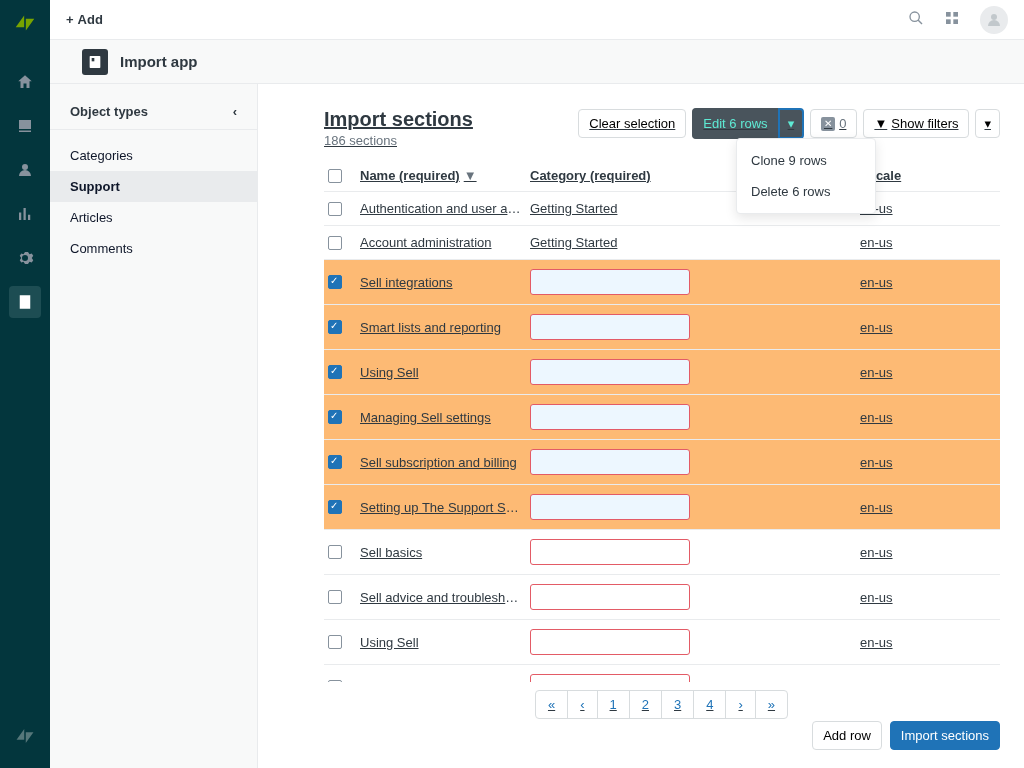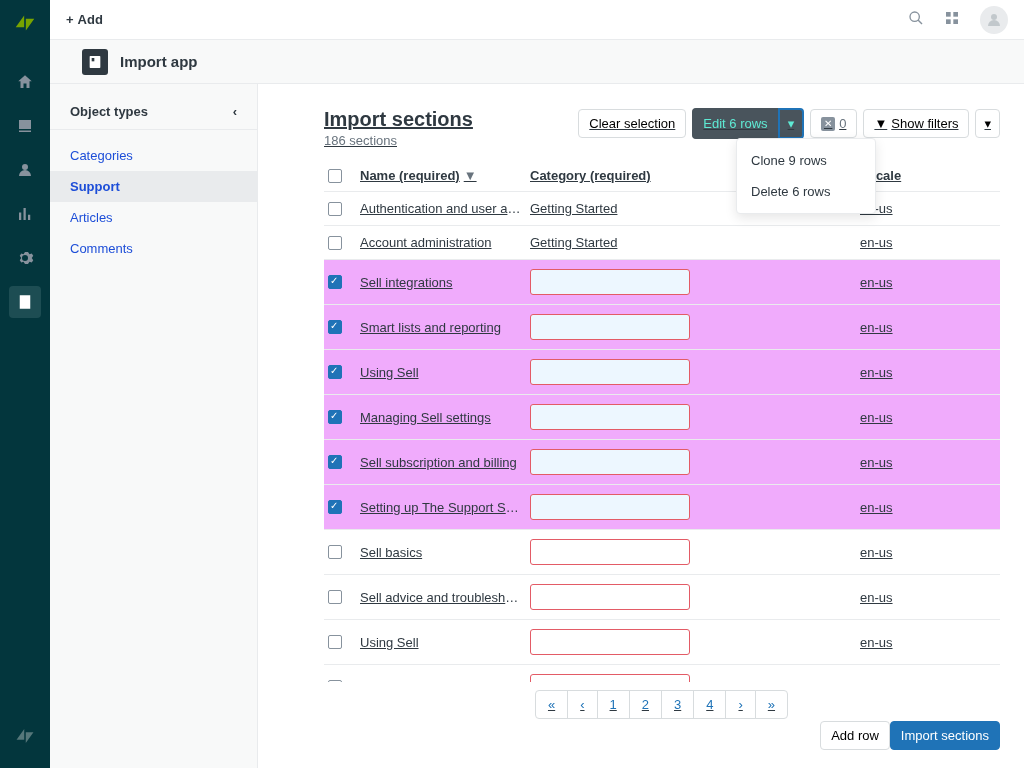--- a/index.html
+++ b/index.html
@@ -17,21 +17,21 @@
 .add-btn { display:flex; align-items:center; gap:4px; color:#2f3941; cursor:pointer; font-weight:600; }
 .topbar-right { margin-left:auto; display:flex; align-items:center; gap:20px; }
 .avatar { width:28px; height:28px; border-radius:50%; background:#e9ebed; display:flex; align-items:center; justify-content:center; }
 
 .appbar { position: absolute; left: 50px; top: 40px; right: 0; height: 44px; background: #f8f9f9; display:flex; align-items:center; padding: 0 32px; gap:12px; border-bottom: 1px solid #e9ebed; }
 .appbar-icon { width:26px; height:26px; background:#2f3941; border-radius:3px; display:flex; align-items:center; justify-content:center; }
 .appbar-title { font-weight:700; font-size:15px; }
 
 .sidebar { position:absolute; left:50px; top:84px; width:208px; bottom:0; background:#f8f9f9; border-right:1px solid #e9ebed; padding:20px 0; }
 .sidebar-header { display:flex; align-items:center; justify-content:space-between; padding:0 20px 10px; font-weight:700; border-bottom:1px solid #e9ebed; margin:0 0 10px; }
-.sidebar-item { padding:8px 20px; cursor:pointer; color:#1d4ed8; }
+.sidebar-item { padding:8px 20px; cursor:pointer; color:#0f172a; }
 .sidebar-item.active { background:#e9ebed; font-weight:700; }
 
 .main { position:absolute; left:300px; top:84px; right:0; bottom:0; padding:24px; overflow:hidden;text-decoration:underline; }
 .main-top { display:flex; align-items:flex-start; justify-content:space-between; margin-bottom:12px; }
 .main-title { font-size:20px; font-weight:700; }
 .main-sub { color:#68737d; font-size:13px; margin-top:2px; }
 .actions { display:flex; gap:6px; align-items:center; position:relative; }
 .btn { border:1px solid #d8dcde; background:#fff; padding:6px 10px; border-radius:4px; cursor:pointer; font-size:13px; display:flex; align-items:center; gap:4px; }
 .btn-dark { background:#49545c; color:#5eead4; border-color:#49545c; }
 .btn-primary { background:#1f73b7; color:#fff; border-color:#1f73b7; }
@@ -46,33 +46,33 @@
 
 .table { width:100%; }
 .thead { display:flex; padding:8px 0; border-bottom:1px solid #e9ebed; font-weight:700; align-items:center; }
 .col-chk { width:36px; display:flex; align-items:center; justify-content:flex-start; padding-left:4px; }
 .col-name { width:170px; overflow:hidden; white-space:nowrap; text-overflow:ellipsis; padding-right:8px; }
 .col-cat { width:170px; }
 .col-desc { width:160px; }
 .col-loc { flex:1; }
 .sort { color:#68737d; margin-left:4px; }
 .trow { display:flex; align-items:center; padding:9px 0; border-bottom:1px solid #e9ebed; font-size:13px; }
-.trow.selected { background:#f0abfc; }
+.trow.selected { background:#fdba74; }
 .chk { width:14px; height:14px; border:1px solid #87929d; border-radius:2px; cursor:pointer; background:#fff; position:relative; }
 .chk.checked { background:#1f73b7; border-color:#1f73b7; }
 .chk.checked::after { content:"✓"; color:#fff; font-size:10px; position:absolute; top:-1px; left:1px; }
 .cat-empty { width:160px; height:26px; border:1px solid #e35b66; background:#fff; border-radius:3px; }
 .trow.selected .cat-empty { background:#edf7ff; }
 
 .pagination { display:flex; justify-content:center; gap:0; margin-top:8px; }
 .pg { border:1px solid #d8dcde; padding:6px 12px; cursor:pointer; margin-left:-1px; color:#1f73b7; background:#fff; }
 .pg:first-child { border-radius:4px 0 0 4px; }
 .pg:last-child { border-radius:0 4px 4px 0; }
 
-.footer-actions { position:absolute; right:24px; bottom:18px; display:flex; gap:0;align-items:center; }
+.footer-actions { position:absolute; right:24px; bottom:18px; display:flex; gap:8px;align-items:center; }
 
 .tbody { max-height: 490px; overflow:hidden; }
 </style>
 </head>
 <body>
 
 <div class="rail">
   <div class="rail-logo">
     <svg width="22" height="22" viewBox="0 0 26 26">
         <path d="M12 4 L12 18 L2 18 Z M14 22 L14 8 L24 8 Z" fill="#78a300"></path>

